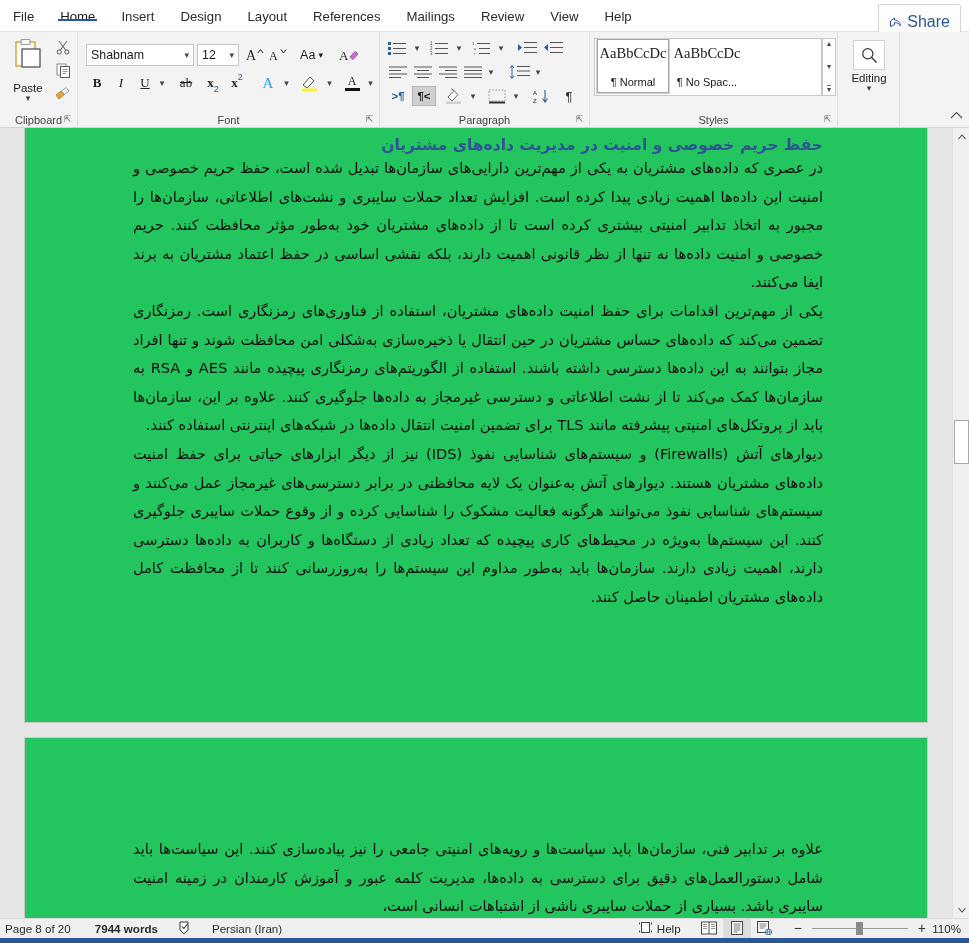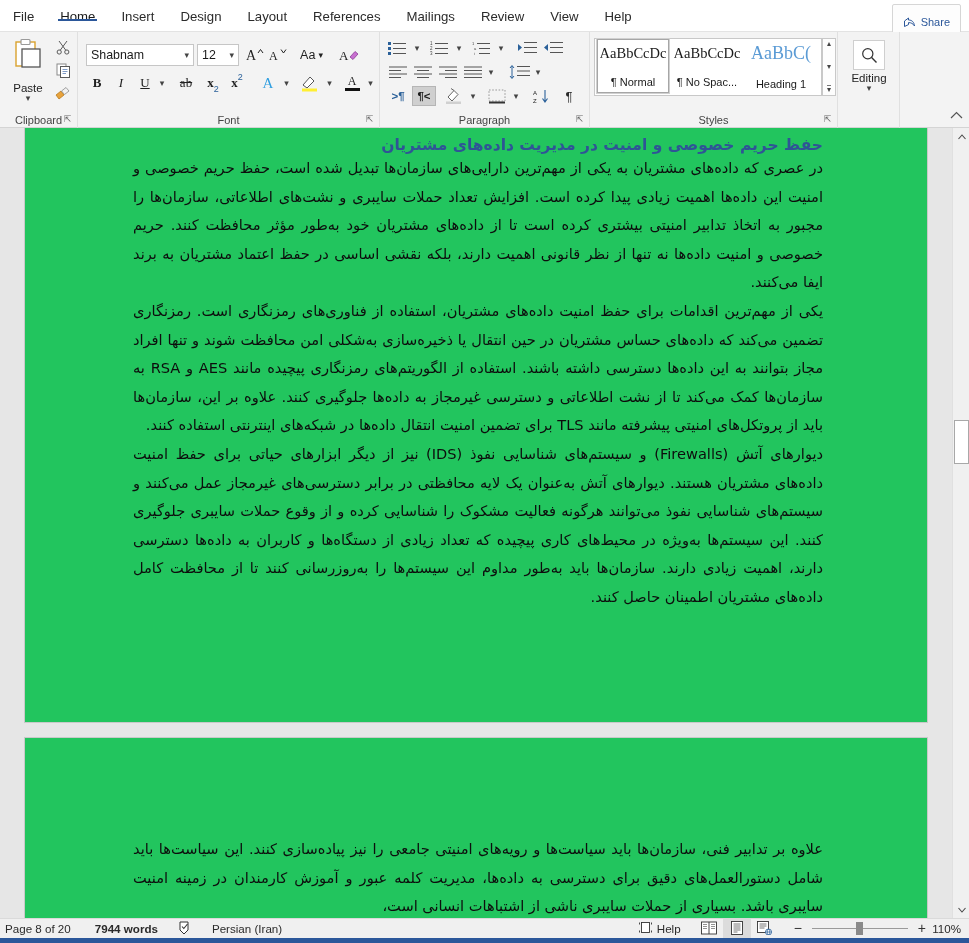--- a/index.html
+++ b/index.html
@@ -36,21 +36,21 @@
     content: "";
     position: absolute; left: 11px; right: 11px; bottom: 3px;
     height: 2px; background: #2b579a;
   }
   #share-btn {
     position: absolute; right: 8px; top: 4px;
     height: 36px; padding: 8px 10px;
     display: flex; align-items: center; gap: 5px;
     border: 1px solid #d6d6d6; border-radius: 2px;
     background: #fdfdfd;
-    font-size: 11px; color: #2b579a;
+    font-size: 16px; color: #2b579a;
     cursor: default;
   }
   #share-btn svg { display: block; }
 
   
   #ribbon {
     position: absolute; top: 32px; left: 0; width: 969px; height: 96px;
     background: #f3f3f3;
     border-bottom: 1px solid #d4d4d4;
   }
@@ -504,24 +504,20 @@
 
   <div class="group" id="grp-styles">
     <div id="styles-frame">
       <div class="style-tile active" style="left:2px; top:0px;">
         <div class="style-sample">AaBbCcDc</div>
         <div class="style-name">¶ Normal</div>
       </div>
       <div class="style-tile" style="left:76px; top:0px;">
         <div class="style-sample">AaBbCcDc</div>
         <div class="style-name">¶ No Spac...</div>
-      </div>
-      <div class="style-tile" style="left:150px; top:0px;">
-        <div class="style-sample h1">AaBbC(</div>
-        <div class="style-name">Heading 1</div>
       </div>
     </div>
     <div id="style-scroll">
       <span class="sbtn">▴</span>
       <span class="sbtn">▾</span>
       <span class="sbtn" style="border-top:1px solid #777;">▾</span>
     </div>
     <div class="group-label">Styles</div>
     <div class="dialog-launcher">⇱</div>
   </div>

